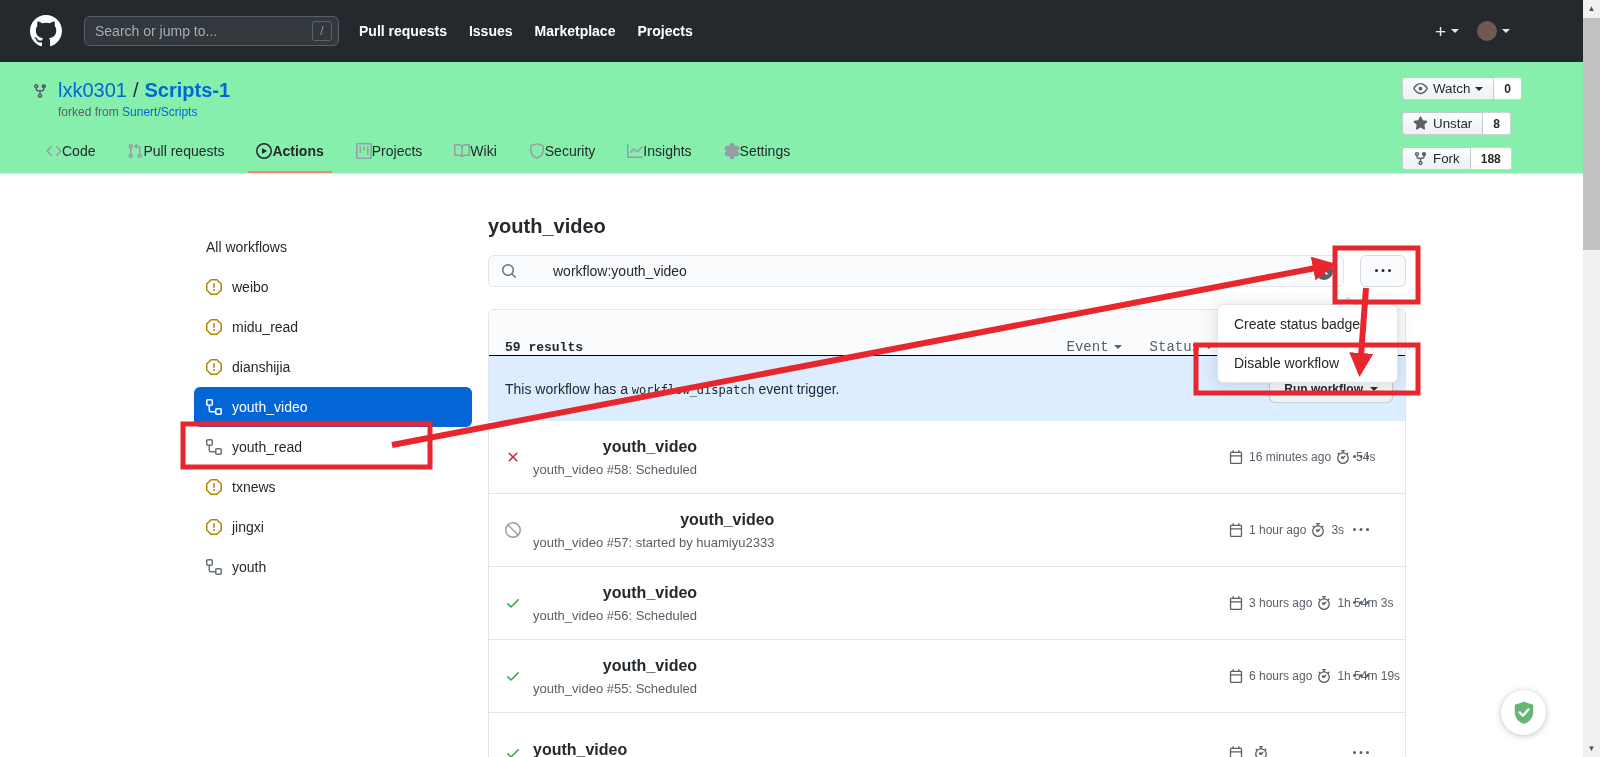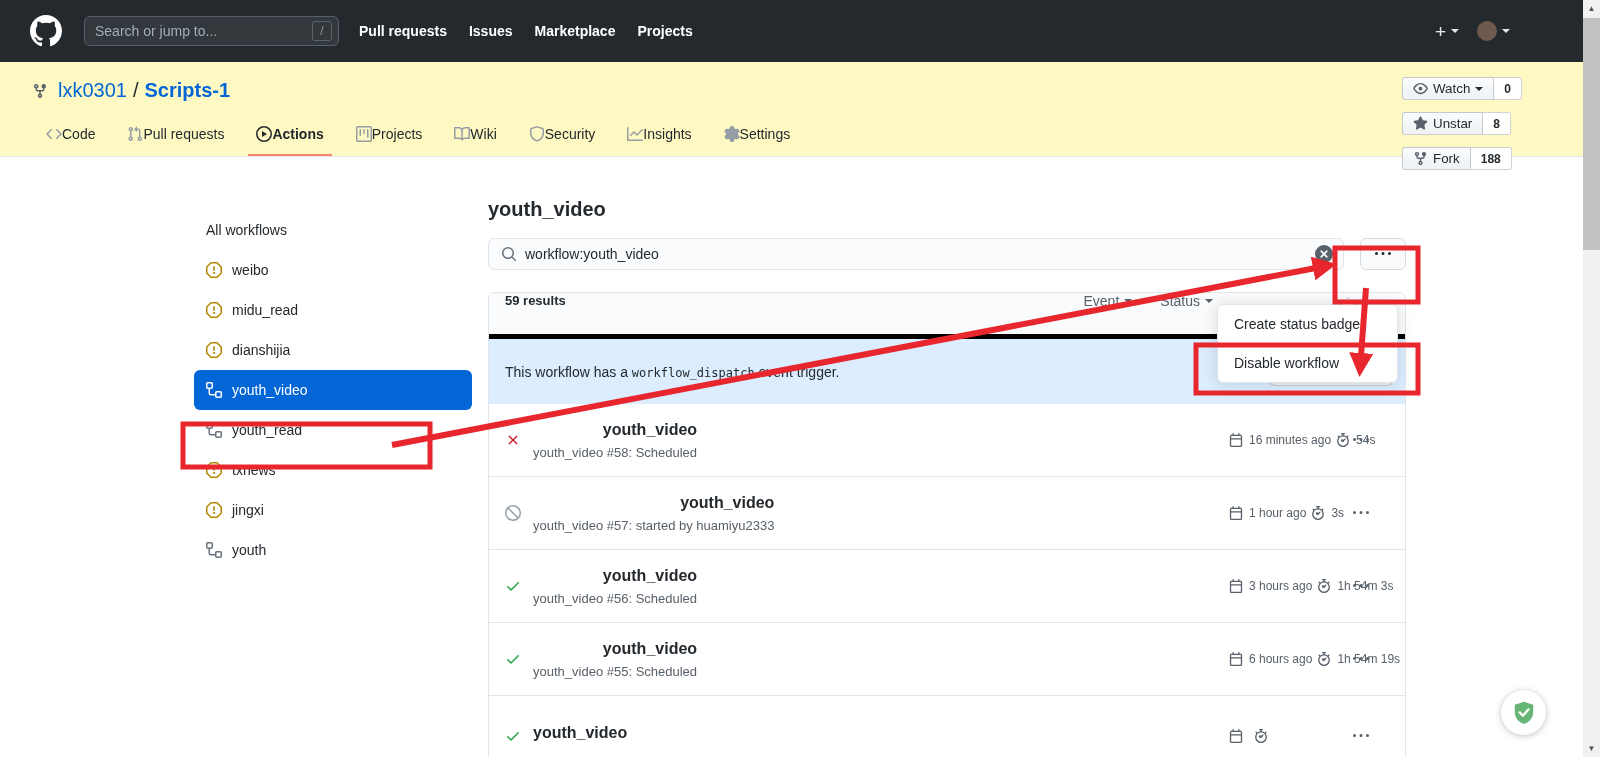--- a/index.html
+++ b/index.html
@@ -16,21 +16,21 @@
   .slash-hint { width:20px; height:20px; border:1px solid #5c646b; border-radius:3px; color:#8b949e; font-size:12px; display:flex; align-items:center; justify-content:center; }
   .hdr-nav { display:flex; gap:22px; margin-left:20px; }
   .hdr-nav a { color:#fff; font-size:14px; font-weight:bold; }
   .hdr-right { margin-left:auto; display:flex; align-items:center; gap:18px; color:#e6e8ea; }
   .plus-wrap, .user-wrap { display:flex; align-items:center; gap:5px; cursor:pointer; }
   .plus-glyph { font-size:19px; line-height:1; font-weight:normal; }
   .caret { width:0; height:0; border-left:4px solid transparent; border-right:4px solid transparent; border-top:4px solid currentColor; display:inline-block; }
   .avatar { width:20px; height:20px; border-radius:50%; background:#6e5a4e; display:inline-block; }
 
   
-  .repo-head { background:#fef9c3; border-bottom:1px solid #e1e4e8; padding-top:17px; position:relative; }
+  .repo-head { background:#86efac; border-bottom:1px solid #e1e4e8; padding-top:17px; position:relative; }
   .repo-title-row { margin-left:32px; display:flex; align-items:center; font-size:20px; }
   .repo-title-row .forkicon { color:#586069; margin-right:10px; }
   .repo-owner { color:#0366d6; }
   .repo-sep { margin:0 6px; color:#24292e; }
   .repo-name { color:#0366d6; font-weight:bold; }
   .forked-line { margin:3px 0 0 58px; font-size:12px; color:#586069; }
   .forked-line a { color:#0366d6; }
   .repo-actions { position:absolute; top:15px; right:78px; display:flex; gap:12px; font-size:12px; font-weight:bold;flex-direction:column; }
   .btn-group { display:flex; }
   .soc-btn { display:flex; align-items:center; gap:5px; padding:3px 10px; background:linear-gradient(-180deg,#fafbfc,#eff3f6 90%); border:1px solid rgba(27,31,35,0.2); border-radius:3px 0 0 3px; color:#24292e; cursor:pointer; }
@@ -55,26 +55,26 @@
   .wf-item .flow { color:#6a737d; }
   .wf-item.noicon { padding-left:12px; }
   .wf-item.selected { background:#0366d6; color:#fff; }
   .wf-item.selected .flow { color:#fff; }
 
   .wf-main { flex:1; min-width:0; }
   .wf-main-title { font-size:20px; font-weight:bold; color:#24292e; }
   .search-row { display:flex; margin-top:17px; gap:16px; }
   .wf-search { flex:1; height:32px; border:1px solid #e1e4e8; border-radius:6px; background:#fafbfc; display:flex; align-items:center; padding:0 10px 0 12px; cursor:text; }
   .wf-search .mag { color:#6a737d; margin-right:8px; }
-  .wf-search-val { flex:1; font-size:14px; color:#24292e; }
+  .wf-search-val { flex:1; font-size:14px; color:#24292e;margin-left:28px; }
   .clear-btn { border:none; background:none; color:#586069; cursor:pointer; padding:0; }
   .kebab-btn { width:46px; height:32px; border:1px solid #d8dce0; border-radius:6px; background:#fafbfc; display:flex; align-items:center; justify-content:center; color:#24292e; cursor:pointer; }
 
   .runs-card { margin-top:22px; border:1px solid #e1e4e8; border-radius:6px 6px 0 0; overflow:hidden; }
-  .card-head { height:46px; background:#fafbfc; border-bottom:5px solid #000000; display:flex; align-items:flex-start; padding:0 192px 0 16px; }
+  .card-head { height:46px; background:#fafbfc; border-bottom:1px solid #000000; display:flex; align-items:flex-end; padding:0 192px 0 16px;font-family:Liberation Mono, monospace; }
   .results-count { font-size:13px; font-weight:bold; }
   .filters { margin-left:auto; display:flex; gap:28px; }
   .filter { font-size:14px; color:#586069; display:flex; align-items:center; gap:5px; cursor:pointer; }
   .filter .caret { border-top-color:#586069; }
   .banner { height:65px; background:#dbedff; display:flex; align-items:center; padding:0 12px 0 16px; }
   .banner-text { font-size:14px; color:#24292e; }
   .banner-text code { font-family:"DejaVu Sans Mono","Liberation Mono",monospace; font-size:12px; }
   .run-wf-btn { margin-left:auto; display:flex; align-items:center; gap:7px; font-size:12px; font-weight:bold; color:#24292e; background:linear-gradient(-180deg,#fafbfc,#eff3f6 90%); border:1px solid rgba(27,31,35,0.2); border-radius:6px; padding:6px 14px; cursor:pointer; font-family:inherit; }
   .run-row { height:73px; border-bottom:1px solid #e1e4e8; display:flex; align-items:center; padding:0 36px 0 16px; background:#fff; }
   .run-row:last-child { border-bottom:none; height:80px; }
@@ -144,20 +144,24 @@
     <div class="repo-title-row">
       <span class="forkicon">
         <svg width="16" height="16" viewBox="0 0 16 16" fill="currentColor">
             <path d="M5 3.25a.75.75 0 1 1-1.5 0 .75.75 0 0 1 1.5 0Zm0 2.122a2.25 2.25 0 1 0-1.5 0v.878A2.25 2.25 0 0 0 5.75 8.5h1.5v2.128a2.251 2.251 0 1 0 1.5 0V8.5h1.5a2.25 2.25 0 0 0 2.25-2.25v-.878a2.25 2.25 0 1 0-1.5 0v.878a.75.75 0 0 1-.75.75h-4.5A.75.75 0 0 1 5 6.25v-.878Zm3.75 7.378a.75.75 0 1 1-1.5 0 .75.75 0 0 1 1.5 0Zm3-8.75a.75.75 0 1 0 0-1.5.75.75 0 0 0 0 1.5Z"></path>
           </svg>
       </span>
       <a class="repo-owner">lxk0301</a>
       <span class="repo-sep">/</span>
       <a class="repo-name">Scripts-1</a>
     </div>
+    <div class="forked-line">
+      <span>forked from</span>
+      <a>Sunert/Scripts</a>
+    </div>
 
     <div class="repo-actions">
       <div class="btn-group">
         <button class="soc-btn">
           <svg width="15" height="15" viewBox="0 0 16 16" fill="currentColor">
               <path d="M8 2c1.981 0 3.671.992 4.933 2.078 1.27 1.091 2.187 2.345 2.637 3.023a1.62 1.62 0 0 1 0 1.798c-.45.678-1.367 1.932-2.637 3.023C11.67 13.008 9.981 14 8 14c-1.981 0-3.671-.992-4.933-2.078C1.797 10.83.88 9.576.43 8.898a1.62 1.62 0 0 1 0-1.798c.45-.677 1.367-1.931 2.637-3.022C4.33 2.992 6.019 2 8 2ZM1.679 7.932a.12.12 0 0 0 0 .136c.411.622 1.241 1.75 2.366 2.717C5.176 11.758 6.527 12.5 8 12.5c1.473 0 2.825-.742 3.955-1.715 1.124-.967 1.954-2.096 2.366-2.717a.12.12 0 0 0 0-.136c-.412-.621-1.242-1.75-2.366-2.717C10.824 4.242 9.473 3.5 8 3.5c-1.473 0-2.825.742-3.955 1.715-1.124.967-1.954 2.096-2.366 2.717ZM8 10a2 2 0 1 1-.001-3.999A2 2 0 0 1 8 10Z"></path>
             </svg>
           <span>Watch</span>
           <span class="caret"></span>
         </button>

